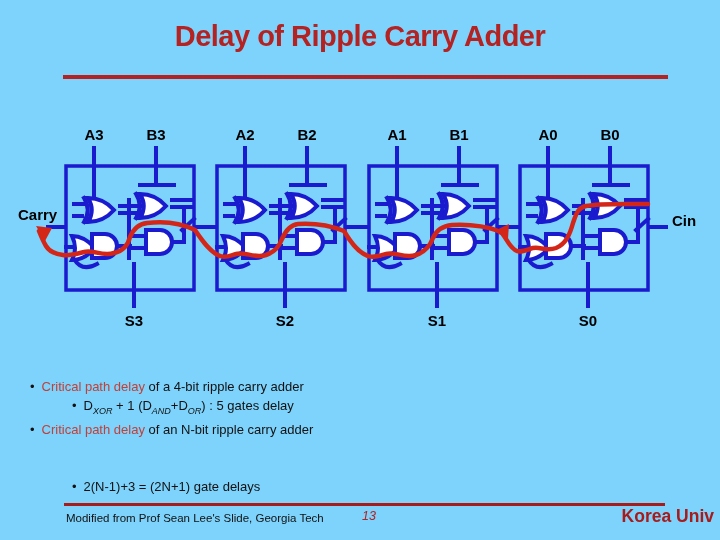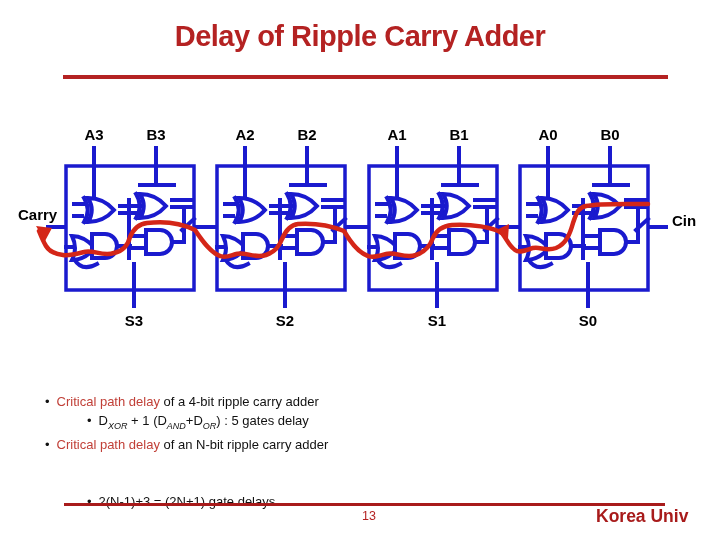--- a/index.html
+++ b/index.html
@@ -1,54 +1,55 @@
 <!DOCTYPE html>
 <html style="--title-red: #b42222; --circuit-blue: #1a1ace; --path-red: #d42618; --bullet-red: #c14038; --brand-red: #a81b1b;"><head>
 <meta charset="utf-8">
 <style>
   html,body { margin:0; padding:0; background:#e8e8e8; }
   .slide {
-    position:relative; width:720px; height:540px; background:#ffffff;
+    position:relative; width:720px; height:540px; background:#7dd3fc;
     font-family:"Liberation Sans","DejaVu Sans",sans-serif; overflow:hidden;
     margin:0 auto;
   }
   .title {
     position:absolute; top:20px; left:0; right:0; text-align:center;
     font-size:29px; font-weight:bold; letter-spacing:-0.5px;
     color:var(--title-red,#b42222);
   }
   .title-rule {
     position:absolute; top:75px; left:63px; width:605px; height:4px;
     background:var(--title-red,#b42222);
   }
   .circuit { position:absolute; top:120px; left:0; }
   .bw  { stroke:var(--circuit-blue,#1a1ace); fill:var(--circuit-blue,#1a1ace); }
   .redpath { stroke:var(--path-red,#d42618); fill:none; }
   .redfill { fill:var(--path-red,#d42618); }
   .ctext { font-size:15px; font-weight:600; fill:#000; stroke:none; }
   .bullets { position:absolute; left:0; top:0; width:720px; }
-  .b { position:absolute; margin:15px; font-size:13px; color:#111; white-space:nowrap; }
+  .b { position:absolute; margin:0; font-size:13px; color:#111; white-space:nowrap; }
   .b.main { left:30px; }
   .b.sub  { left:72px; }
   .mark { margin-right:7px; }
   .redtxt { color:var(--bullet-red,#c14038); }
   .b sub { font-size:9px; line-height:0;font-style:italic; }
   .footer-line {
     position:absolute; top:503px; left:64px; width:601px; height:3px;
     background:var(--brand-red,#a81b1b);
   }
   .footer-left {
     position:absolute; top:512px; left:66px; font-size:11.5px; color:#111;
   }
   .footer-page {
     position:absolute; top:509px; left:362px; font-size:12.5px;
     color:var(--title-red,#b42222);
+    font-style:italic;
   }
   .footer-brand {
-    position:absolute; top:506px; left:596px; width:118px; text-align:left;
+    position:absolute; top:506px; left:596px; width:118px; text-align:right;
     font-size:17.5px; font-weight:bold; color:var(--brand-red,#a81b1b);
   }
 </style>
 </head>
 <body>
 
 <div class="slide">
 
   <div class="title">Delay of Ripple Carry Adder</div>
   <div class="title-rule"></div>
@@ -169,16 +170,17 @@
     <p class="b main" style="top:379px"><span class="mark">•</span><span class="redtxt">Critical path delay</span><span> of a 4-bit ripple carry adder</span></p>
 
     <p class="b sub" style="top:398px"><span class="mark">•</span><span>D</span><sub>XOR</sub><span> + 1 (D</span><sub>AND</sub><span>+D</span><sub>OR</sub><span>) : 5 gates delay</span></p>
 
     <p class="b main" style="top:422px"><span class="mark">•</span><span class="redtxt">Critical path delay</span><span> of an N-bit ripple carry adder</span></p>
 
     <p class="b sub" style="top:479px"><span class="mark">•</span><span>2(N-1)+3 = (2N+1) gate delays</span></p>
   </div>
 
   <div class="footer-line"></div>
+  <div class="footer-left">Modified from Prof Sean Lee's Slide, Georgia Tech</div>
   <div class="footer-page">13</div>
   <div class="footer-brand">Korea Univ</div>
 
 </div>
 
 </body></html>

